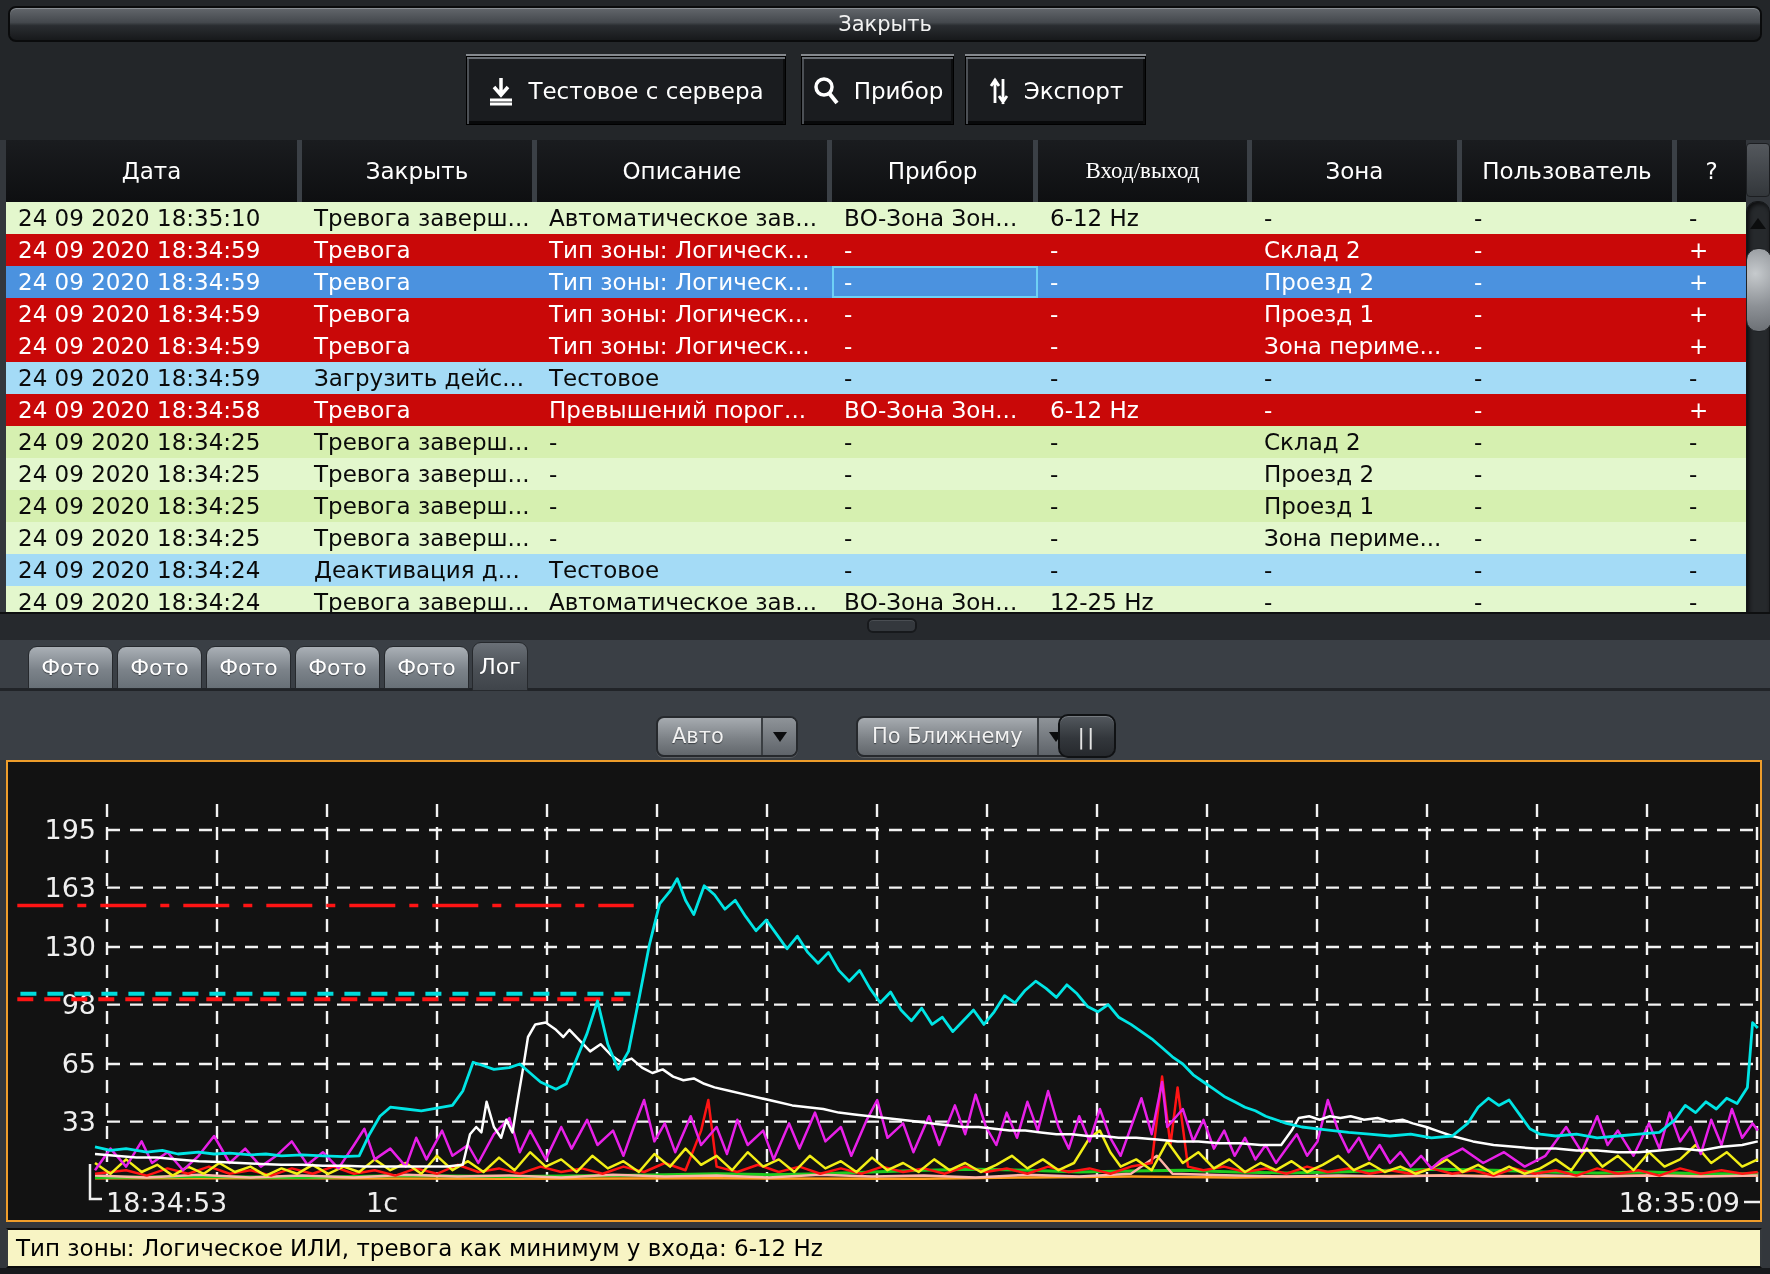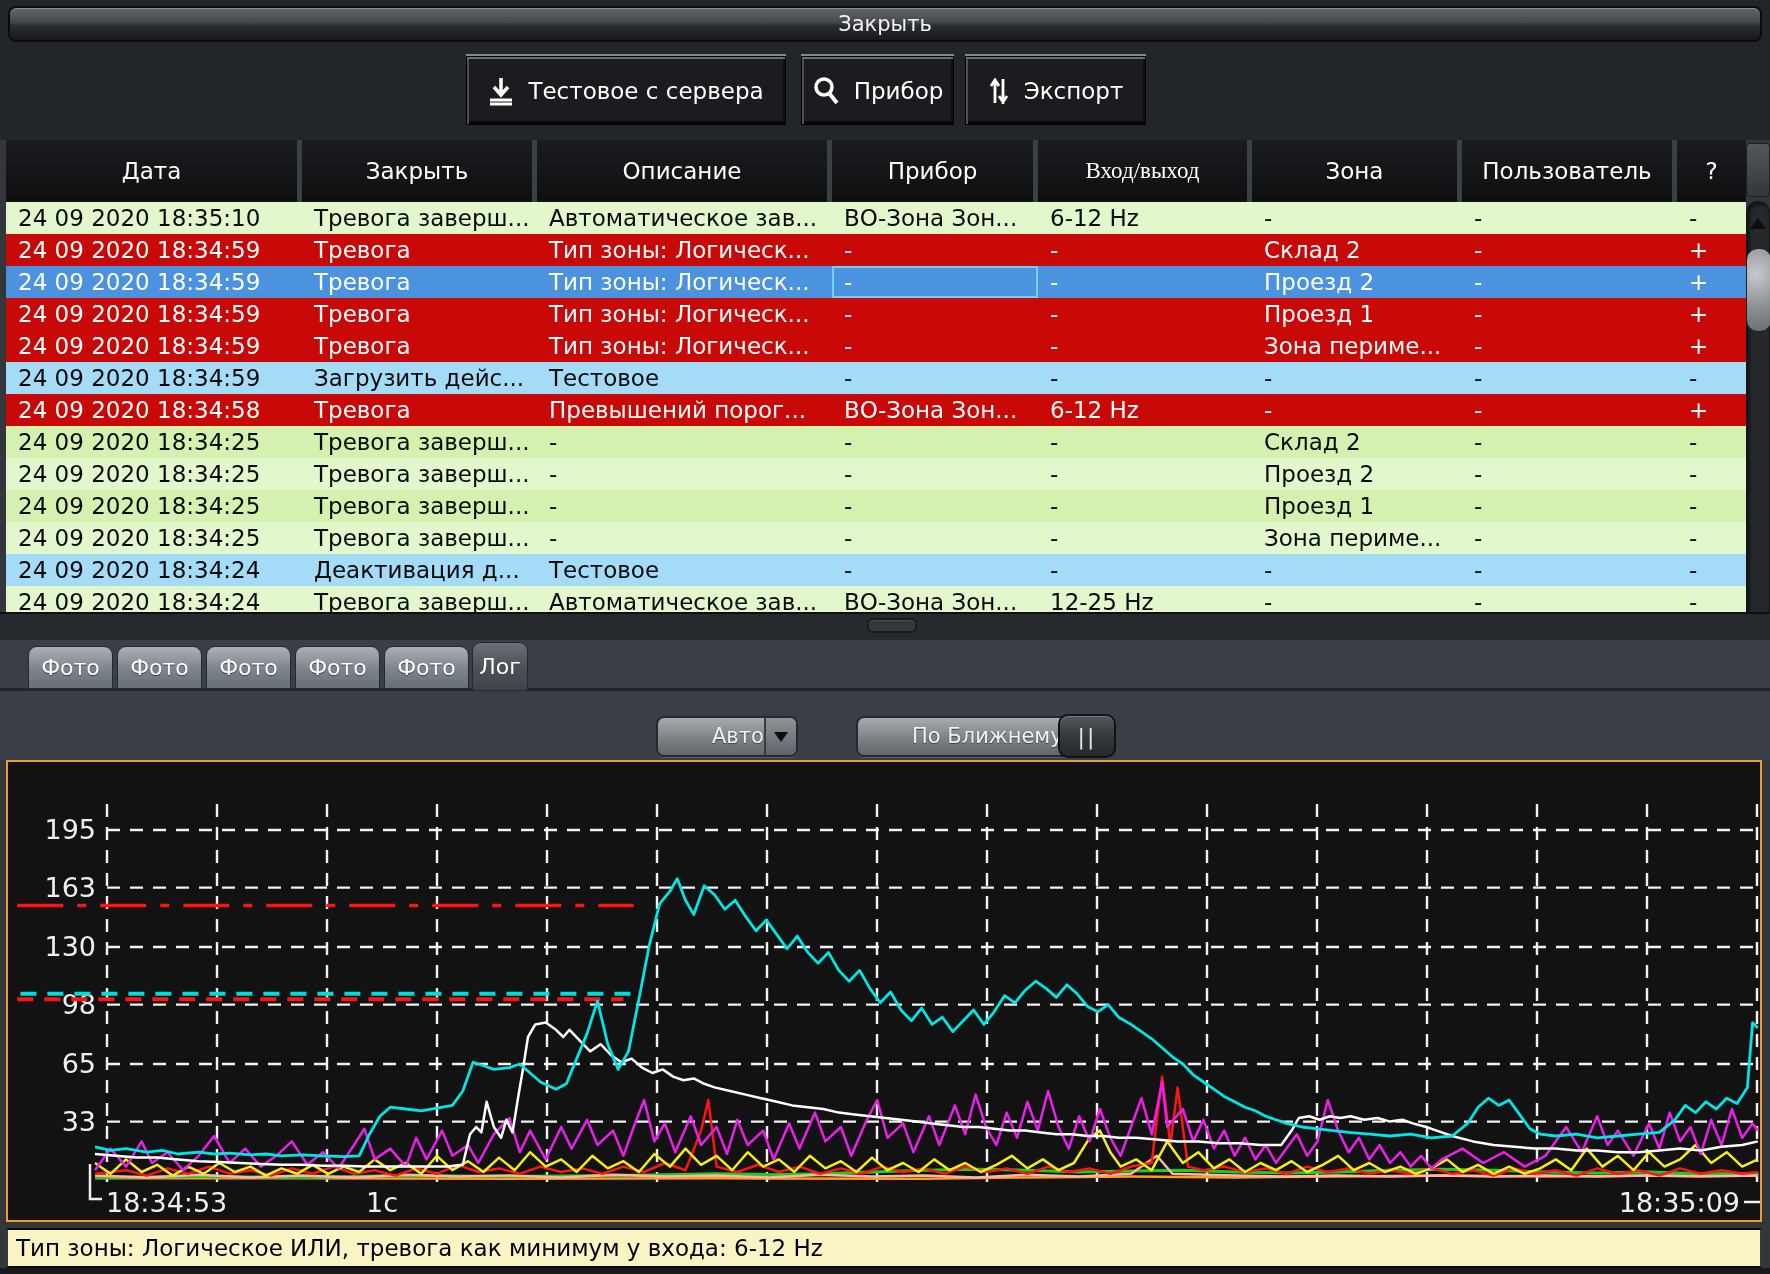--- a/index.html
+++ b/index.html
@@ -79,21 +79,21 @@
   }
   .tab.active{
     top:2px;height:49px;z-index:3;
     background:linear-gradient(#6a7077,#4b5056 55%,#3f444a);
   }
   
   .controls{position:absolute;left:0;top:54px;width:1770px;height:66px;}
   .dropdown{
     position:absolute;top:22px;height:41px;border-radius:8px;border:2px solid #26292d;box-sizing:border-box;
     background:linear-gradient(#a6abb0,#7d8287 55%,#62676c);
-    box-shadow:0 1px 0 #5a5e63;display:flex;cursor:pointer;overflow:hidden;padding-left:40px;
+    box-shadow:0 1px 0 #5a5e63;display:flex;cursor:pointer;overflow:hidden;
   }
   .dd-label{flex:1;color:#f2f2f2;font-size:21px;line-height:37px;padding-left:14px;text-shadow:0 1px 1px #3a3e42;white-space:nowrap;}
   .dd-arrow{width:33px;border-left:2px solid #3a3e42;background:linear-gradient(#8e9398,#5f646a);
             display:flex;align-items:center;justify-content:center;}
   .dd-arrow .tri-down{width:0;height:0;border-left:7px solid transparent;border-right:7px solid transparent;border-top:10px solid #0c0d0e;}
   .pause-btn{
     position:absolute;top:20px;height:44px;border-radius:10px;border:2px solid #101214;box-sizing:border-box;
     background:linear-gradient(#53585e,#33373c 55%,#26292d);
     color:#e4e4e4;font-size:22px;letter-spacing:2px;display:flex;align-items:center;justify-content:center;
     box-shadow:inset 0 1px 0 #767b80;cursor:pointer;

